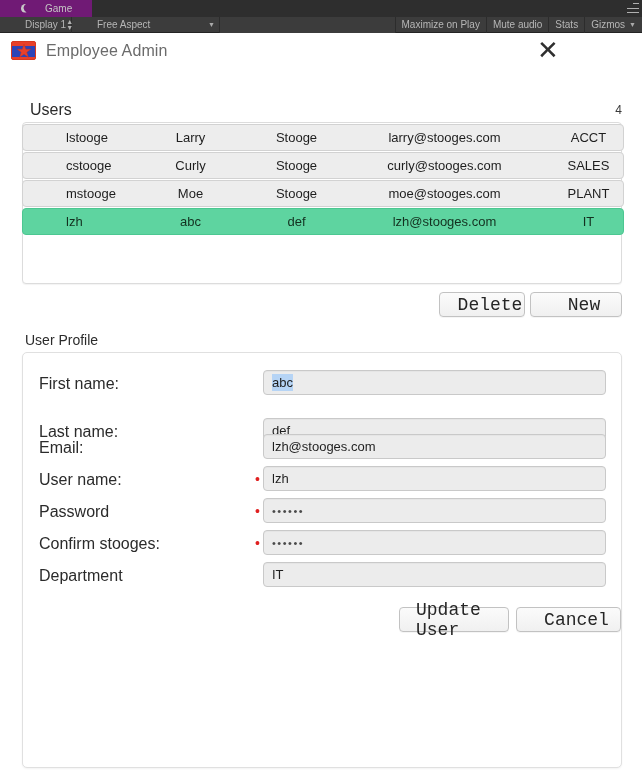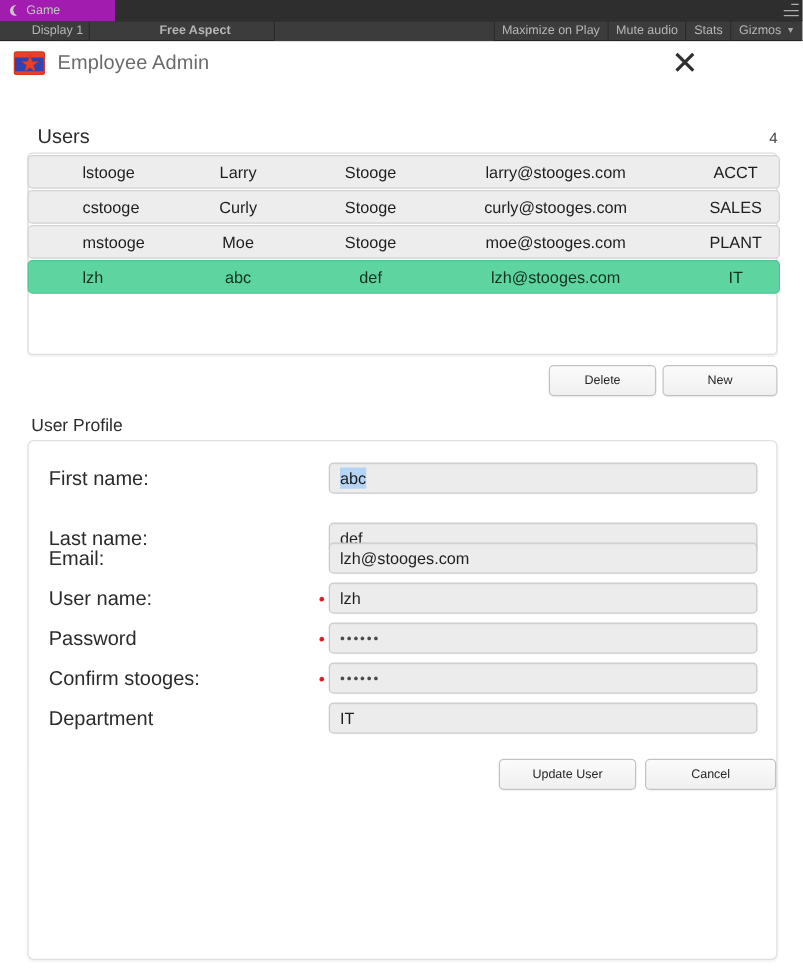--- a/index.html
+++ b/index.html
@@ -10,22 +10,22 @@
     overflow: hidden;
   }
 
   
   #unity-chrome { width: 642px; height: 33px; background: #3b3b3b; position: relative; }
   #unity-tabbar {
     height: 17px; background: #393939; display: flex; align-items: center;
     border-bottom: 1px solid #2a2a2a; position: relative;
   }
   .unity-tab {
-    height: 17px; display: flex; align-items: center; gap: 4px;
-    padding: 0 12px 0 8px; background: #a21caf; color: #c4c4c4;
+    height: 17px; display: flex; align-items: center; gap: 15px;
+    padding: 0 12px 0 21px; background: #701a75; color: #c4c4c4;
     font-size: 10px; line-height: 17px; min-width: 92px;
   }
   .moon-icon { width: 9px; height: 9px; position: relative; display: inline-block; }
   .moon-icon::before {
     content: ""; position: absolute; inset: 0; border-radius: 50%;
     background: #c8c8c8;
     clip-path: polygon(0 0, 60% 0, 35% 25%, 28% 50%, 38% 78%, 62% 100%, 0 100%);
   }
   #tab-spacer { flex: 1; height: 17px; background: #2e2e2e; }
   #chrome-menu-icon {
@@ -37,24 +37,24 @@
   #chrome-menu-icon i:nth-child(2) { width: 12px; }
   #chrome-menu-icon i:nth-child(3) { width: 12px; }
 
   #unity-toolbar {
     height: 16px; background: #3c3c3c; display: flex; align-items: center;
     color: #b4b4b4; font-size: 10px; border-bottom: 1px solid #242424;
   }
   .tb-ctrl {
     height: 16px; display: flex; align-items: center; justify-content: space-between;
     padding: 0 4px 0 25px; border-right: 1px solid #2c2c2c; color: #b6b6b6;
-    line-height: 16px; white-space: nowrap; flex-direction: column;
+    line-height: 16px; white-space: nowrap;
   }
   #display-ctrl { width: 72px; }
-  #aspect-ctrl { width: 148px; font-weight: bold; }
+  #aspect-ctrl { width: 148px; }
   .updown { font-size: 7px; line-height: 6px; color: #b0b0b0; text-align: center; }
   .caret-down { font-size: 7px; color: #aaa; }
   #tb-gap { flex: 1; height: 16px; background: #3c3c3c; }
   .tb-btn {
     height: 16px; display: flex; align-items: center; padding: 0 6px;
     border-left: 1px solid #2c2c2c; color: #b6b6b6; white-space: nowrap;
   }
   .tb-btn.split { gap: 4px; }
 
   
@@ -111,23 +111,24 @@
   .c-username { left: 6px; }
   .c-first     { left: 100px; width: 98px; text-align: center; }
   .c-last      { left: 206px; width: 98px; text-align: center; }
   .c-email     { left: 310px; width: 186px; text-align: center; }
   .c-dept      { left: 498px; width: 98px; text-align: center; }
 
   
   .btn {
     background: linear-gradient(#fbfbfb, #f0f0f0);
     border: 1px solid #c2c2c2; border-radius: 4px;
-    font-size: 10px; color: #262626; font-family: Liberation Sans, sans-serif;
+    font-size: 18px; color: #262626; font-family: Liberation Mono, monospace;
     display: flex; align-items: center; justify-content: center; cursor: pointer;
     box-shadow: 0 1px 0 rgba(0,0,0,.04);
+    padding-left: 16px;
   }
   #delete-button { position: absolute; left: 439px; top: 259px; width: 86px; height: 25px; }
   #new-button    { position: absolute; left: 530px; top: 259px; width: 92px; height: 25px; }
 
   
   #profile-title {
     position: absolute; left: 25px; top: 299px; font-size: 14px; color: #2b2b2b;
   }
   #profile-panel {
     position: absolute; left: 22px; top: 319px; width: 600px; height: 416px;

